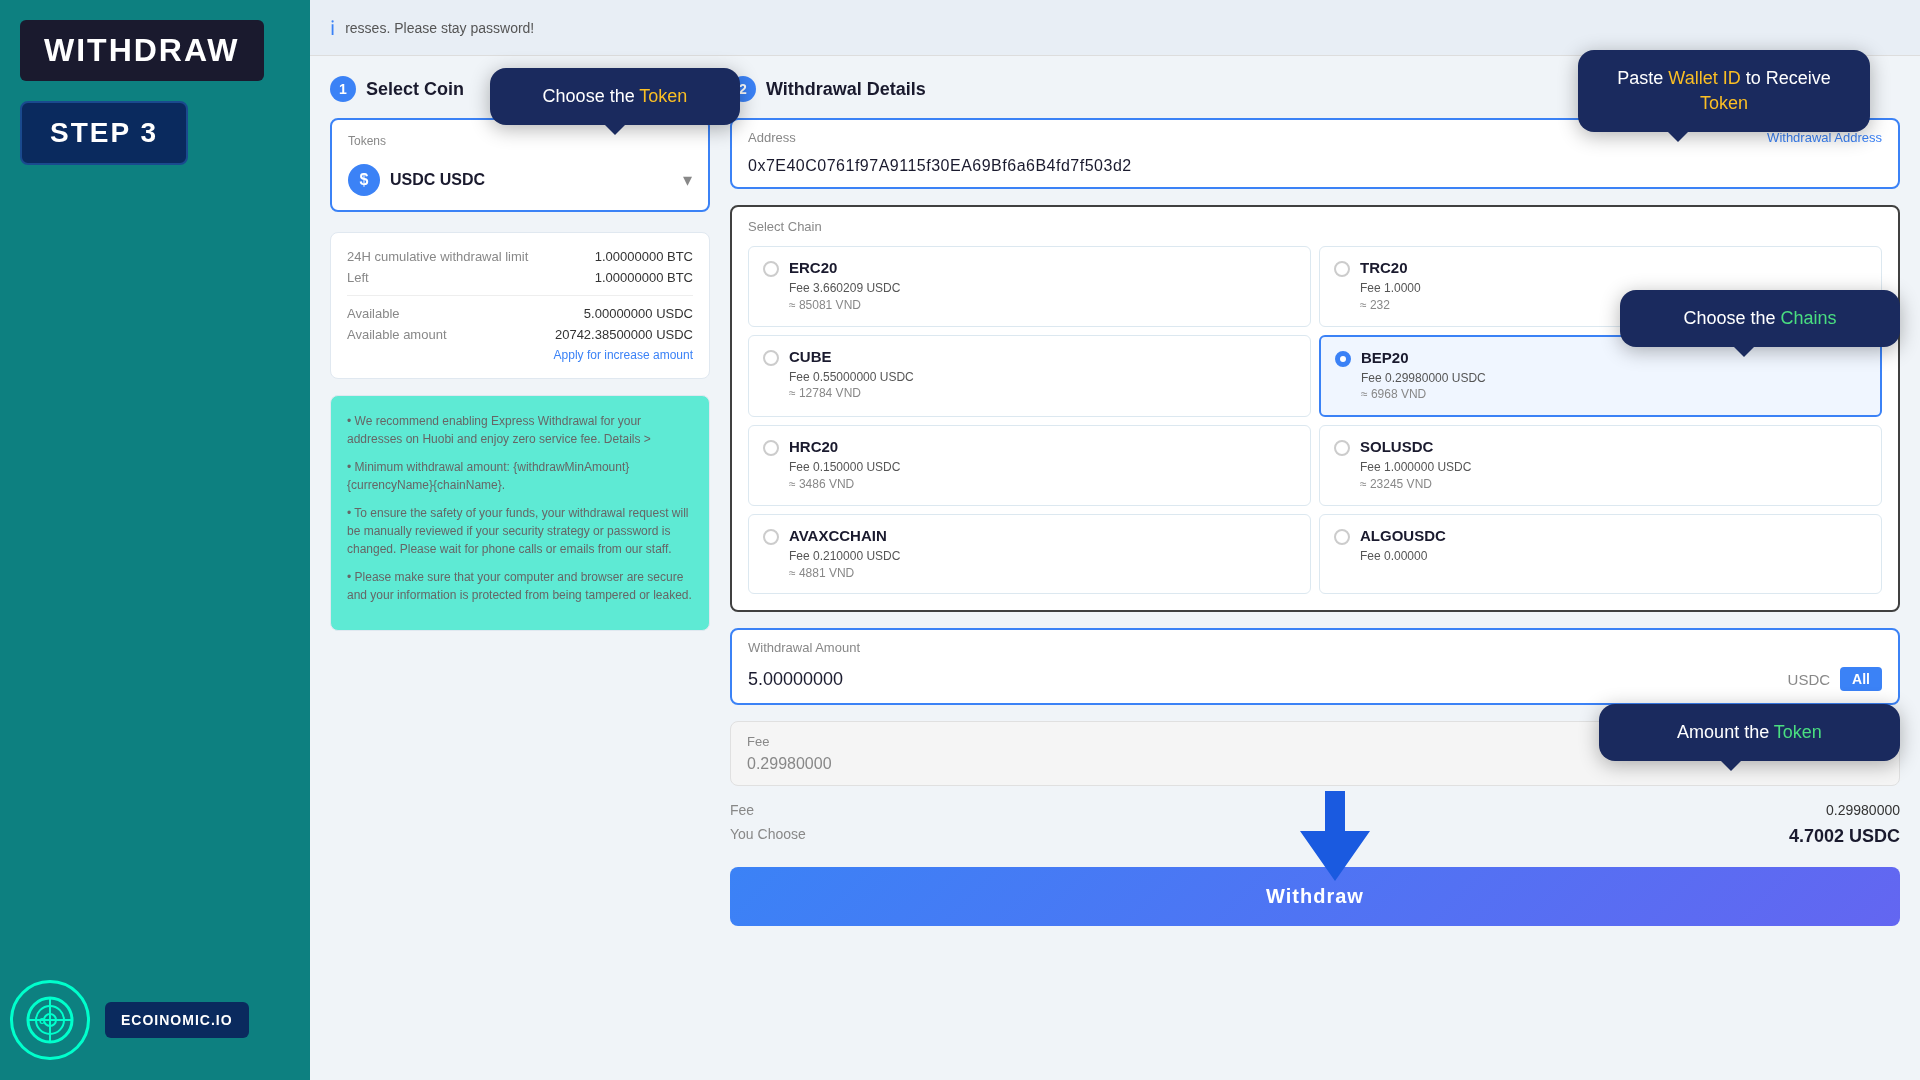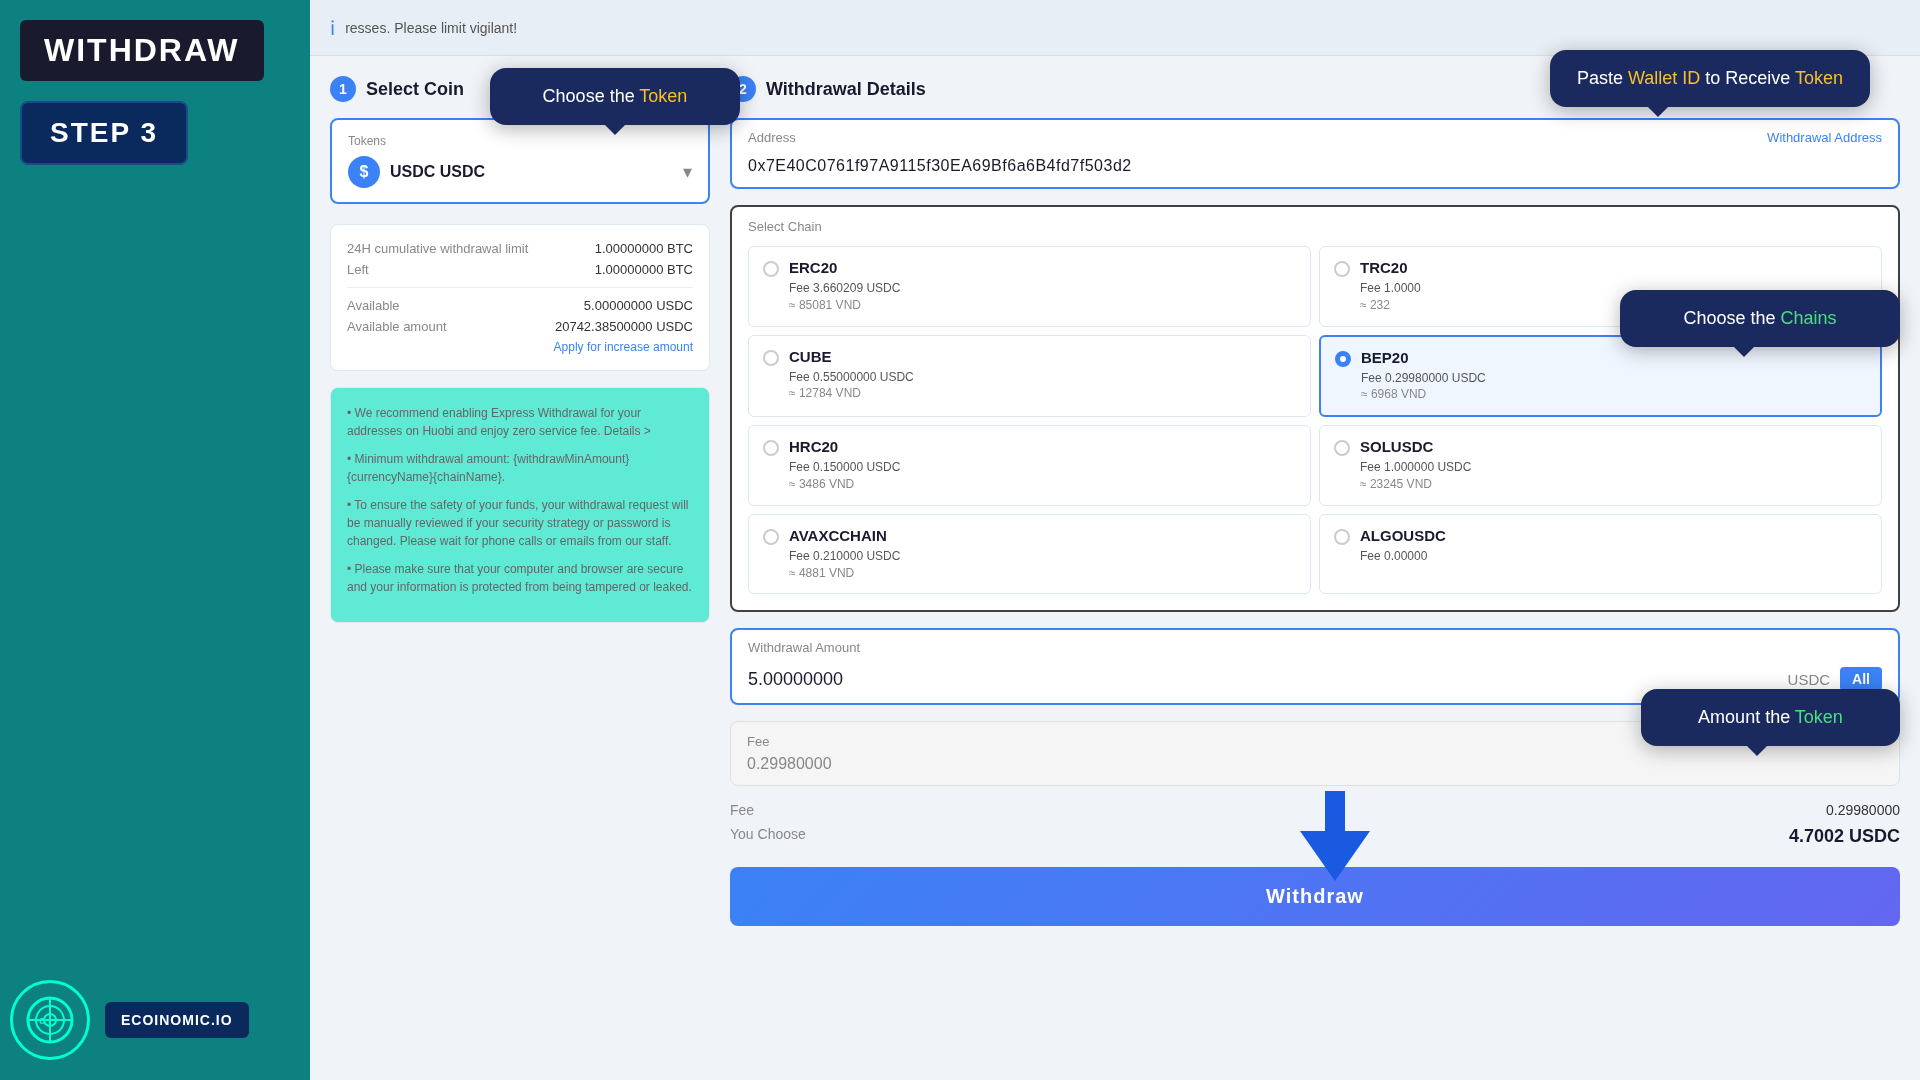--- a/index.html
+++ b/index.html
@@ -153,21 +153,21 @@
       border: 2px solid #3b82f6;
       border-radius: 8px;
       padding: 14px 16px;
       background: white;
       margin-bottom: 20px;
     }
 
     .token-select-label {
       font-size: 12px;
       color: #888;
-      margin-bottom: 8px;
+      margin-bottom: 16px;
     }
 
     .token-select-inner {
       display: flex;
       align-items: center;
       justify-content: space-between;
     }
 
     .token-icon-name {
       display: flex;
@@ -531,21 +531,21 @@
     .tooltip-choose-token::after {
       bottom: -22px;
       left: 50%;
       transform: translateX(-50%);
       border-top-color: #1a2a5e;
     }
 
     .tooltip-paste-wallet {
       top: 50px;
       right: 50px;
-      width: 320px;
+      width: 292px;
     }
 
     .tooltip-paste-wallet::after {
       bottom: -22px;
       left: 30%;
       border-top-color: #1a2a5e;
     }
 
     .tooltip-choose-chains {
       top: 290px;
@@ -554,23 +554,23 @@
       margin-left: 23px;
     }
 
     .tooltip-choose-chains::after {
       bottom: -22px;
       left: 40%;
       border-top-color: #1a2a5e;
     }
 
     .tooltip-amount-token {
-      bottom: 334px;
+      bottom: 319px;
       right: 20px;
-      width: 259px;
+      width: 301px;
     }
 
     .tooltip-amount-token::after {
       bottom: -22px;
       left: 40%;
       border-top-color: #1a2a5e;
     }
 
     
     .big-arrow {
@@ -598,21 +598,21 @@
       </svg>
     </div>
     <div class="logo-text">ECOINOMIC.IO</div>
   </div>
 </div>
 
 <div class="main-content">
 
   <div class="alert-bar">
     <span class="alert-icon">ℹ</span>
-    <span>resses. Please limit vigilant!</span>
+    <span>resses. Please stay password!</span>
   </div>
 
   <div class="content-wrapper">
 
     <div class="left-panel">
       <div class="section-title">
         <div class="step-number">1</div>
         <span class="section-label">Select Coin</span>
       </div>
 

